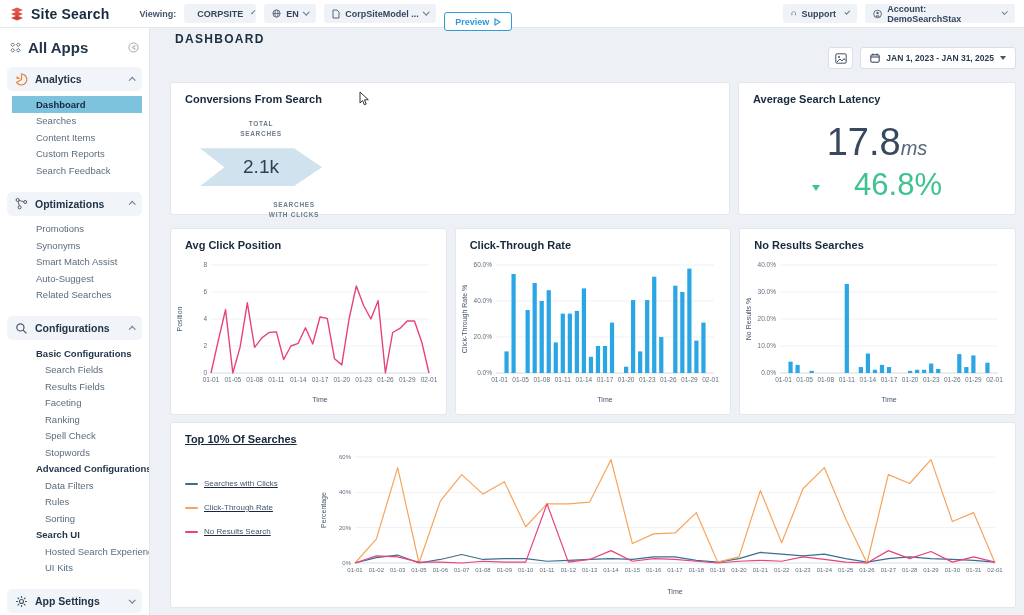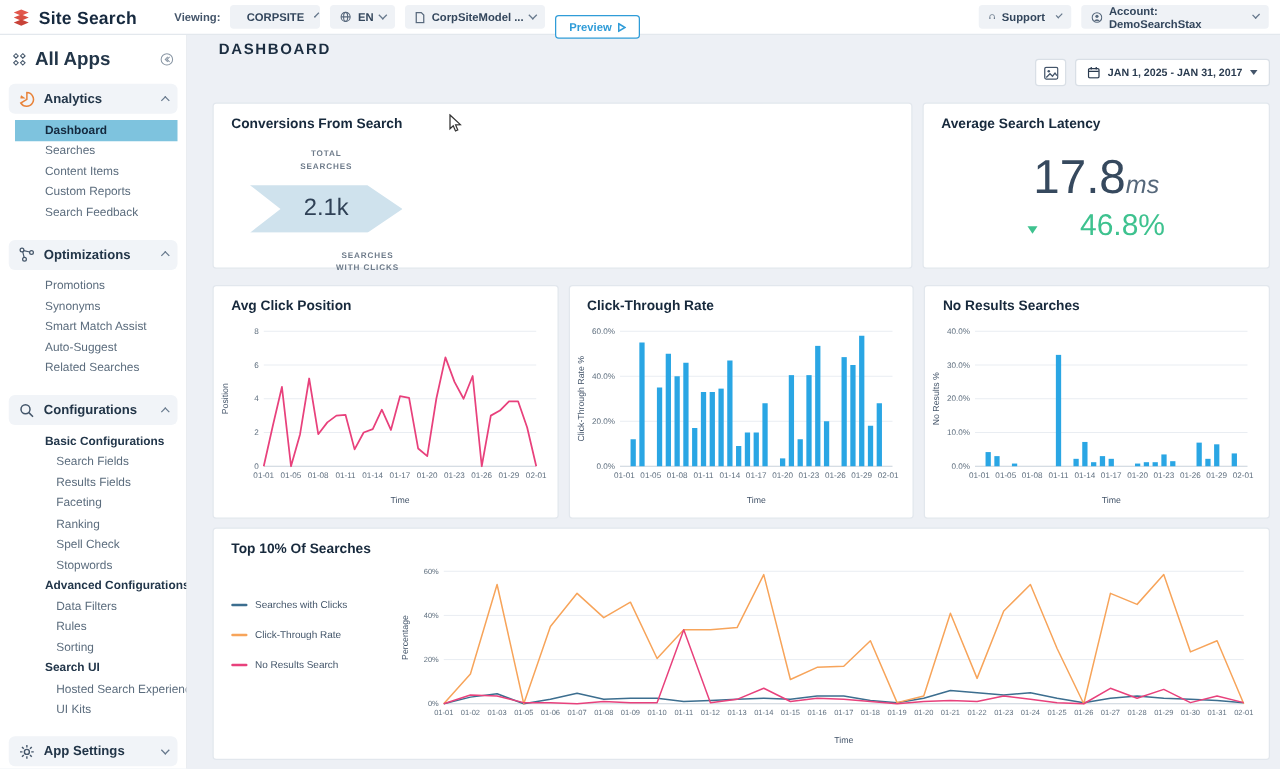--- a/index.html
+++ b/index.html
@@ -69,30 +69,30 @@
           clip-path:polygon(0% 0%, 77% 0%, 100% 50%, 77% 100%, 0% 100%, 20% 50%); }
   .big-rate { margin-top:6px; display:flex; align-items:baseline; }
   .big-rate .num { font-size:34px; font-weight:400; color:#36495E; letter-spacing:1px; }
   .big-rate .suf { font-size:17px; color:#36495E; margin-left:7px; }
 
   .latency-value { margin-top:16px; display:flex; justify-content:center; align-items:baseline; }
   .latency-value .num { font-size:38px; color:#36495E; }
   .latency-value .unit { font-size:20px; color:#55677A;font-style:italic; }
   .latency-delta { margin-top:3px; display:flex; justify-content:center; align-items:center; gap:2px;
                    color:#3EC28F; }
-  .latency-delta .num { font-size:24px;margin-left:32px; }
+  .latency-delta .num { font-size:31px;margin-left:32px; }
   .tri-down { width:0; height:0; border-left:4px solid transparent; border-right:4px solid transparent;
               border-top:6px solid #3EC28F; margin-top:6px; }
 
   .row2 { position:absolute; top:200px; left:20px; right:8px; height:187px; display:flex; gap:8px; }
   .chart-card { flex:1; overflow:hidden; }
   .chart-card svg { display:block; margin:4px 0 0 4px; }
 
   .row3 { position:absolute; top:394px; left:20px; right:8px; height:186px; }
-  .big-card { width:100%; height:100%; position:relative; }
+  .big-card { width:100%; height:100%; position:relative;text-decoration:underline; }
   .big-body { display:flex; }
   .legend { width:148px; padding:34px 0 0 14px; display:flex; flex-direction:column; gap:15px; }
   .legend-item { display:flex; align-items:center; gap:6px; font-size:8px; color:#44566A; }
   .legend-swatch { width:13px; height:2px; border-radius:1px; }
 
   .mouse-cursor { position:absolute; left:188px; top:8px; }
 </style>
 </head>
 <body>
 
@@ -291,21 +291,21 @@
           <path d="M2 9 L5 6 L7 8 L9 5.5 L10.5 7.5" fill="none" stroke="#44556A" stroke-width="1"></path>
         </svg>
       </div>
       <div class="date-btn">
         <svg width="10" height="10" viewBox="0 0 10 10">
           <rect x="0.8" y="1.8" width="8.4" height="7.4" rx="1" fill="none" stroke="#2A3B4F" stroke-width="1"></rect>
           <line x1="3" y1="0.5" x2="3" y2="2.5" stroke="#2A3B4F" stroke-width="1"></line>
           <line x1="7" y1="0.5" x2="7" y2="2.5" stroke="#2A3B4F" stroke-width="1"></line>
           <line x1="1" y1="4" x2="9" y2="4" stroke="#2A3B4F" stroke-width="1"></line>
         </svg>
-        <span>JAN 1, 2025 - JAN 31, 2017</span>
+        <span>JAN 1, 2023 - JAN 31, 2025</span>
         <span class="caret-down"></span>
       </div>
     </div>
 
     <div class="row1">
       <div class="card conversions">
         <div class="card-title">Conversions From Search</div>
         <div class="funnel" id="funnel">
             <div class="funnel-col">
               <div class="metric-label">

